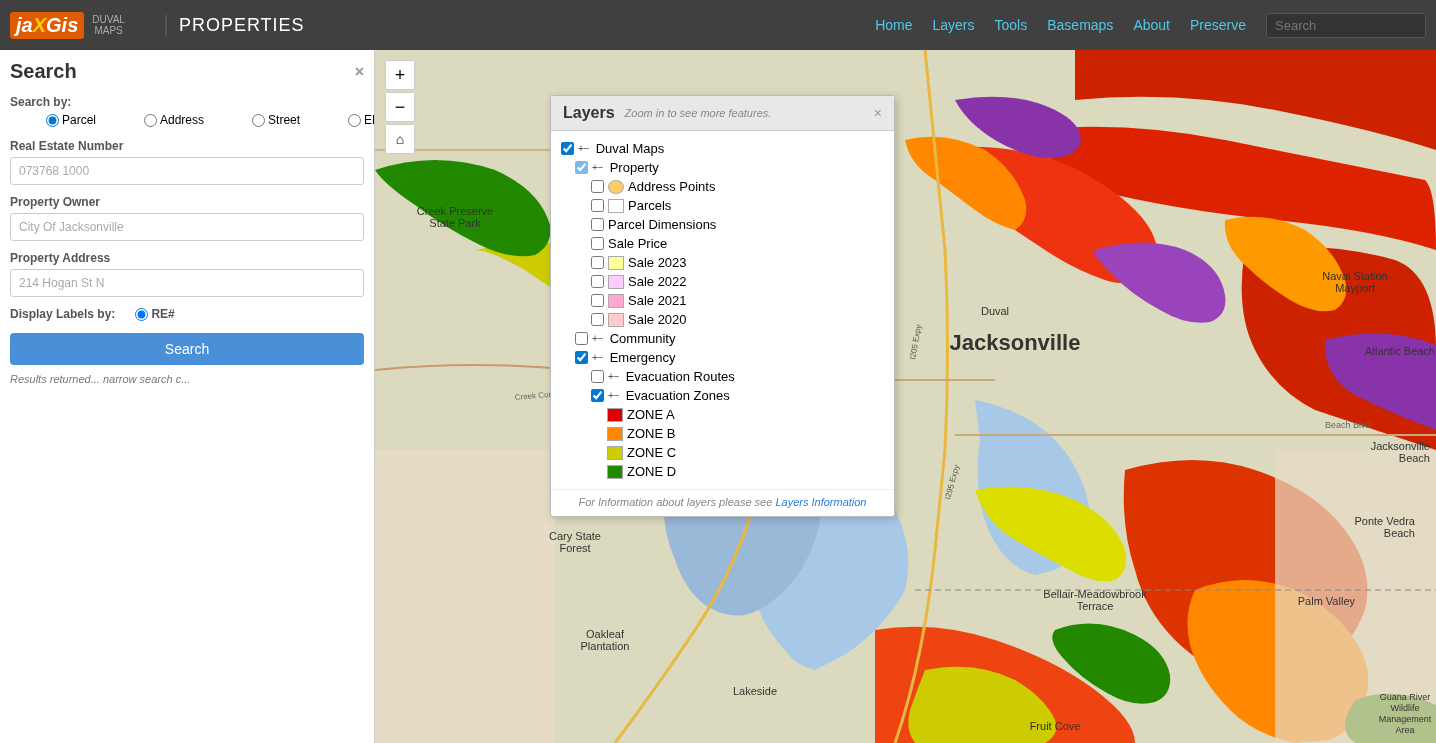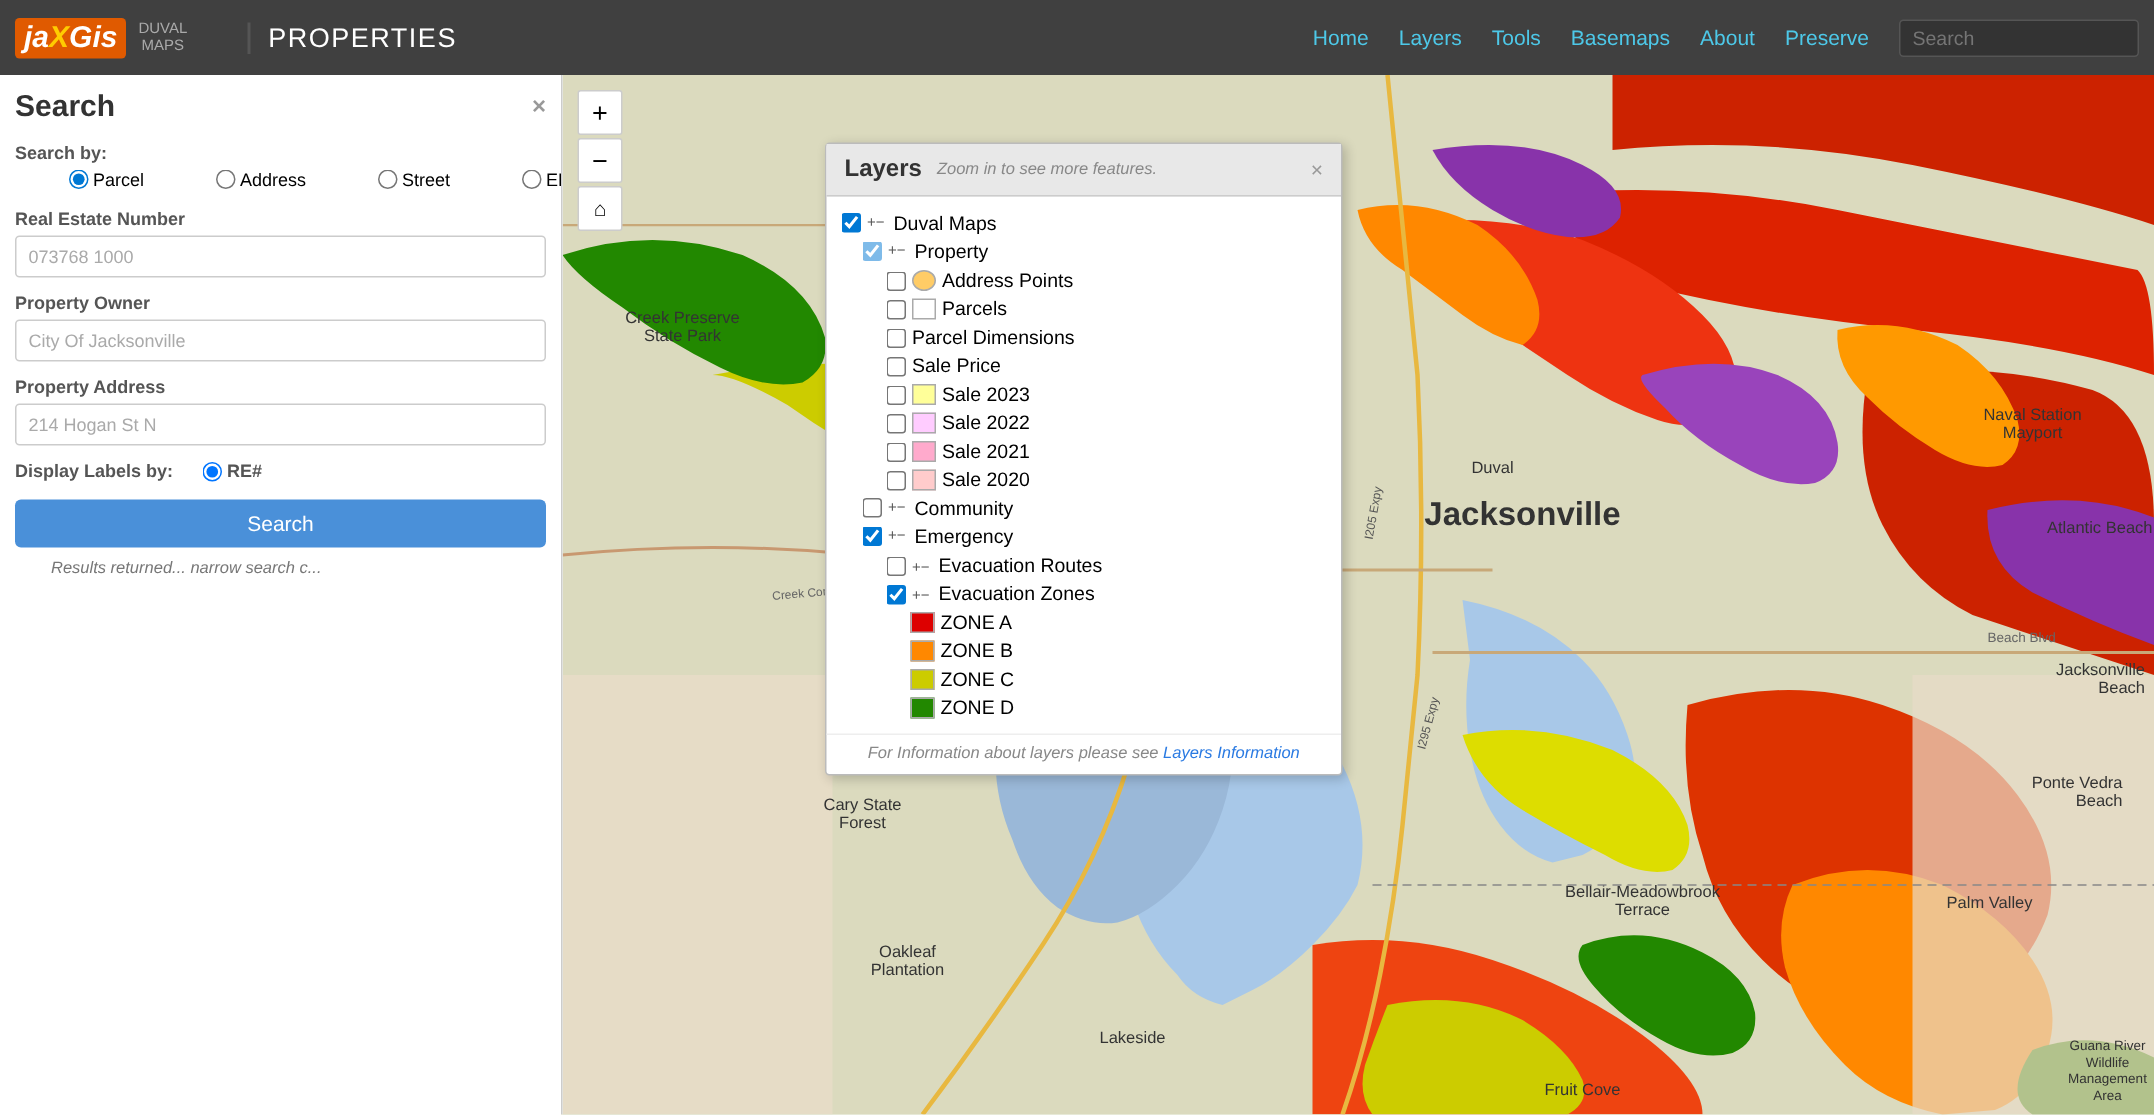--- a/index.html
+++ b/index.html
@@ -106,21 +106,21 @@
       display: block;
     }
     .radio-group {
       display: flex;
       gap: 12px;
       align-items: center;
       margin-bottom: 12px;
     }
     .radio-item {
       display: flex;
-      align-items: flex-start;
+      align-items: flex-end;
       gap: 3px;
       font-size: 12px;
       padding-left: 36px;
     }
     .radio-item input[type=radio] { accent-color: #0078d4; }
     .form-group { margin-bottom: 10px; }
     .form-input {
       width: 100%;
       border: 1px solid #ccc;
       border-radius: 3px;
@@ -146,21 +146,20 @@
       padding: 8px 30px;
       font-size: 14px;
       cursor: pointer;
       width: 100%;
       margin-bottom: 8px;
     }
     #results-text {
       font-size: 11px;
       color: #777;
       font-style: italic;
-      margin-left: 24px;
     }
 
     
     #map-area {
       flex: 1;
       position: relative;
       overflow: hidden;
     }
 
     
@@ -231,21 +230,21 @@
     }
     .layer-row {
       display: flex;
       align-items: center;
       padding: 2px 4px;
       gap: 4px;
       font-size: 13px;
     }
     .layer-row input[type=checkbox] { accent-color: #0078d4; cursor: pointer; }
     .layer-indent-1 { padding-left: 18px; }
-    .layer-indent-2 { padding-left: 34px; align-items: flex-end; }
+    .layer-indent-2 { padding-left: 34px; }
     .layer-indent-3 { padding-left: 50px; }
     .layer-swatch {
       width: 16px;
       height: 14px;
       border: 1px solid #aaa;
       flex-shrink: 0;
     }
     .expand-icon {
       font-size: 10px;
       color: #555;

